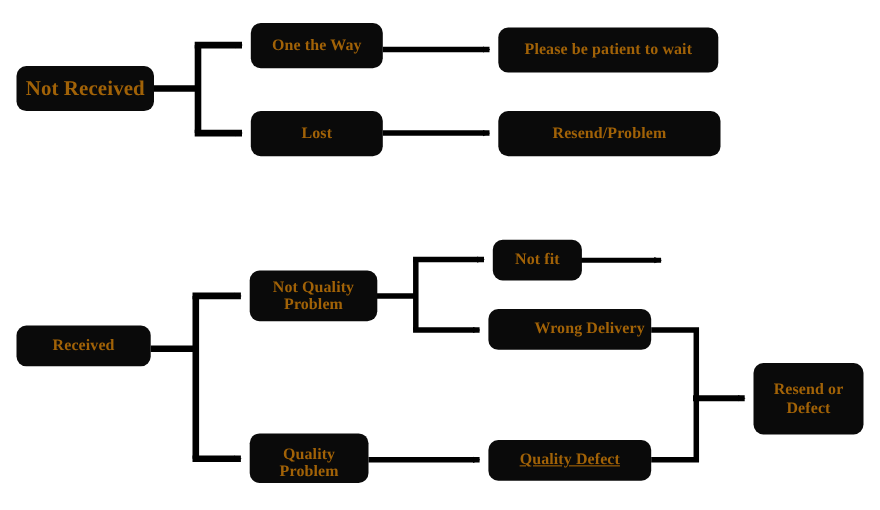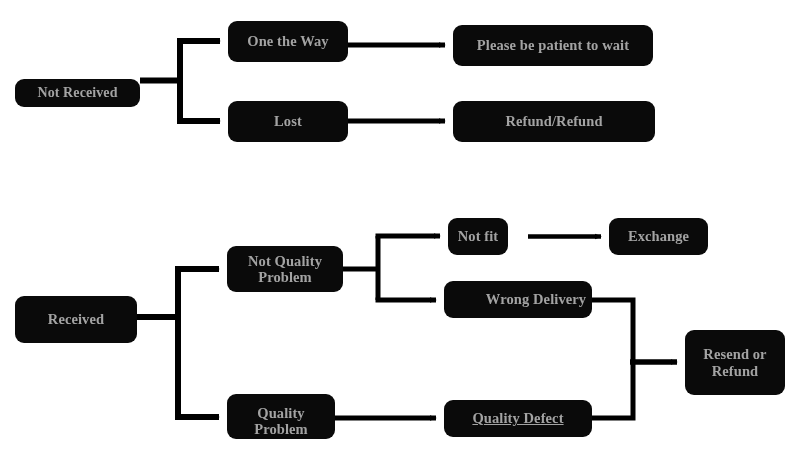--- a/index.html
+++ b/index.html
@@ -19,48 +19,48 @@
     position: absolute;
     left: 0;
     top: 0;
     width: 800px;
     height: 464px;
     pointer-events: none;
   }
   .node {
     position: absolute;
     background: #0a0a0a;
-    color: #a3a3a3;
+    color: #a16207;
     border-radius: 9px;
     display: flex;
     align-items: center;
     justify-content: center;
     text-align: center;
     font-weight: bold;
     line-height: 1.12;
     letter-spacing: 0.1px;
     box-sizing: border-box;
     padding: 2px 4px;
     z-index: 2;
     -webkit-font-smoothing: antialiased;
   }
   .node span {
     display: block;
     width: 100%;
   }
-  .n-not-received   { left: 15px;  top: 60px;  width: 125px; height: 28px; font-size: 14px; margin-top: 19px; }
+  .n-not-received   { left: 15px;  top: 60px;  width: 125px; height: 41px; font-size: 19px; }
   .n-one-the-way    { left: 228px; top: 21px;  width: 120px; height: 41px; font-size: 14.5px; }
   .n-lost           { left: 228px; top: 101px; width: 120px; height: 41px; font-size: 14.5px; }
   .n-wait           { left: 453px; top: 25px;  width: 200px; height: 41px; font-size: 14.5px; align-items: center; }
   .n-resend-refund  { left: 453px; top: 101px; width: 202px; height: 41px; font-size: 14.5px; }
 
-  .n-received       { left: 15px;  top: 296px; width: 122px; height: 47px; font-size: 14.5px; }
+  .n-received       { left: 15px;  top: 296px; width: 122px; height: 37px; font-size: 14.5px; }
   .n-not-quality    { left: 227px; top: 246px; width: 116px; height: 46px; font-size: 14.5px; }
   .n-quality-prob   { left: 227px; top: 394px; width: 108px; height: 45px; font-size: 14.5px; align-items: flex-end; }
-  .n-not-fit        { left: 448px; top: 218px; width: 60px;  height: 37px; font-size: 14.5px; }
+  .n-not-fit        { left: 448px; top: 218px; width: 81px;  height: 37px; font-size: 14.5px; }
   .n-exchange       { left: 609px; top: 218px; width: 99px;  height: 37px; font-size: 14.5px; }
   .n-wrong-delivery { left: 444px; top: 281px; width: 148px; height: 37px; font-size: 14.5px; padding-left: 40px; }
   .n-quality-defect { left: 444px; top: 400px; width: 148px; height: 37px; font-size: 14.5px; text-decoration: underline; }
   .n-resend-or      { left: 685px; top: 330px; width: 100px; height: 65px; font-size: 14.5px; text-align: center; }
 </style>
 </head>
 <body>
 
 <div id="canvas">
 
@@ -117,21 +117,21 @@
 
   <div class="node n-wait">
     <span>Please be patient to wait</span>
   </div>
 
   <div class="node n-lost">
     <span>Lost</span>
   </div>
 
   <div class="node n-resend-refund">
-    <span>Refund/Refund</span>
+    <span>Resend/Problem</span>
   </div>
 
   <div class="node n-received">
     <span>Received</span>
   </div>
 
   <div class="node n-not-quality">
     <span>
       <span>Not Quality</span>
       <span>Problem</span>
@@ -142,32 +142,29 @@
     <span>
       <span>Quality</span>
       <span>Problem</span>
     </span>
   </div>
 
   <div class="node n-not-fit">
     <span>Not fit</span>
   </div>
 
-  <div class="node n-exchange">
-    <span>Exchange</span>
-  </div>
 
   <div class="node n-wrong-delivery">
     <span>Wrong Delivery</span>
   </div>
 
   <div class="node n-quality-defect">
     <span>Quality Defect</span>
   </div>
 
   <div class="node n-resend-or">
     <span>
       <span>Resend or</span>
-      <span>Refund</span>
+      <span>Defect</span>
     </span>
   </div>
 
 </div>
 
 </body></html>

